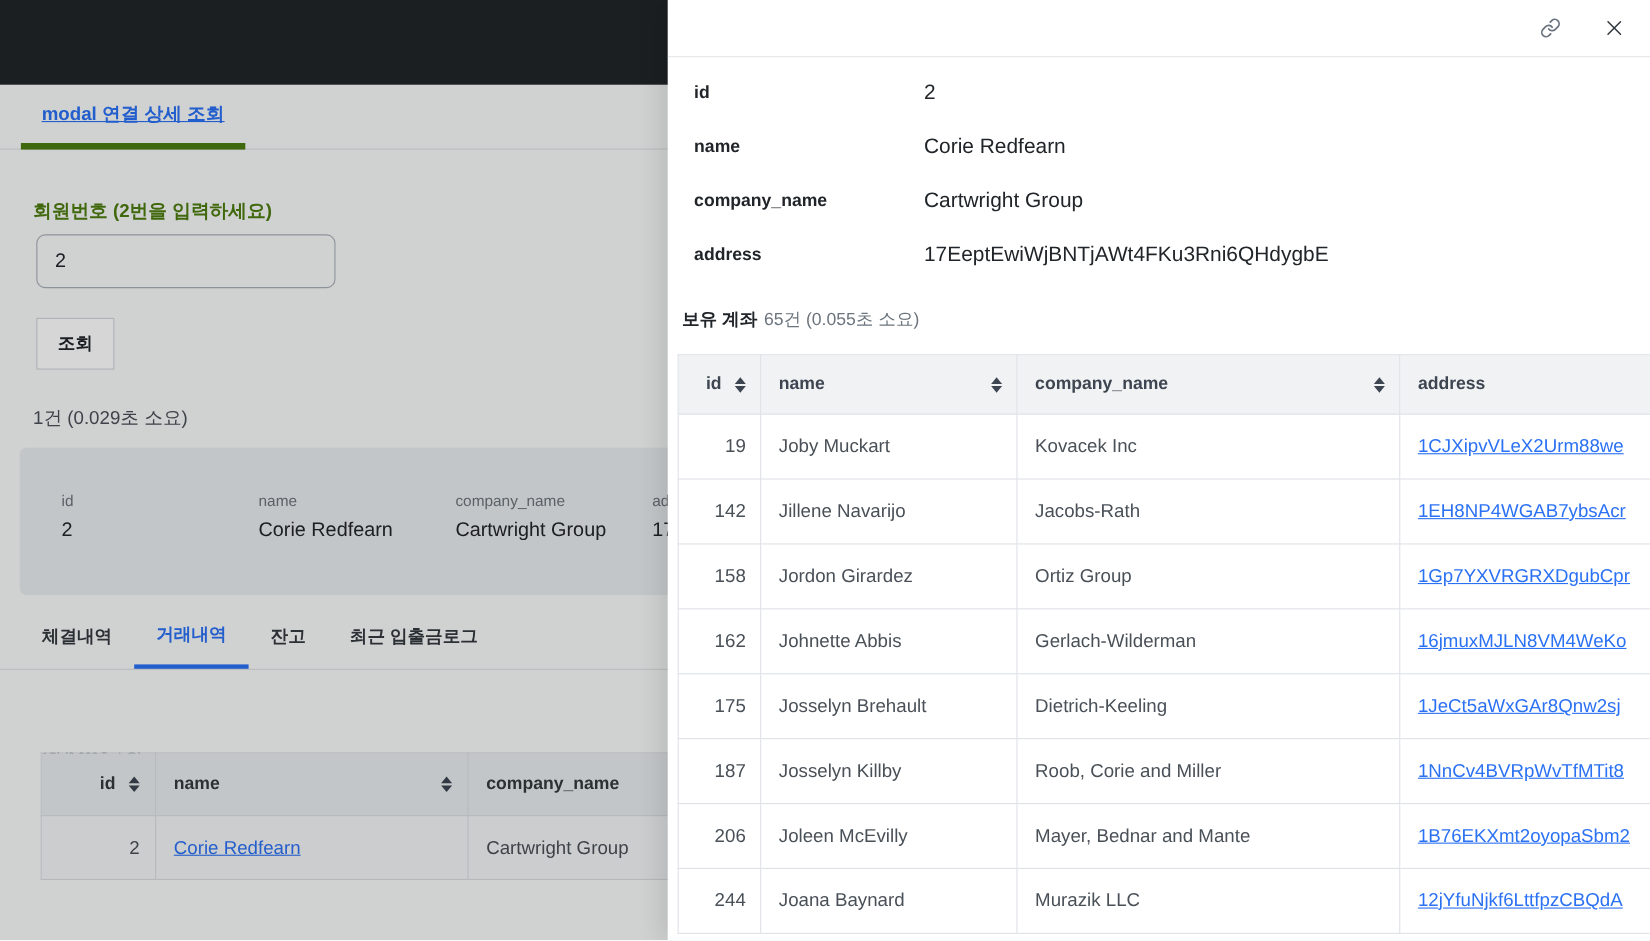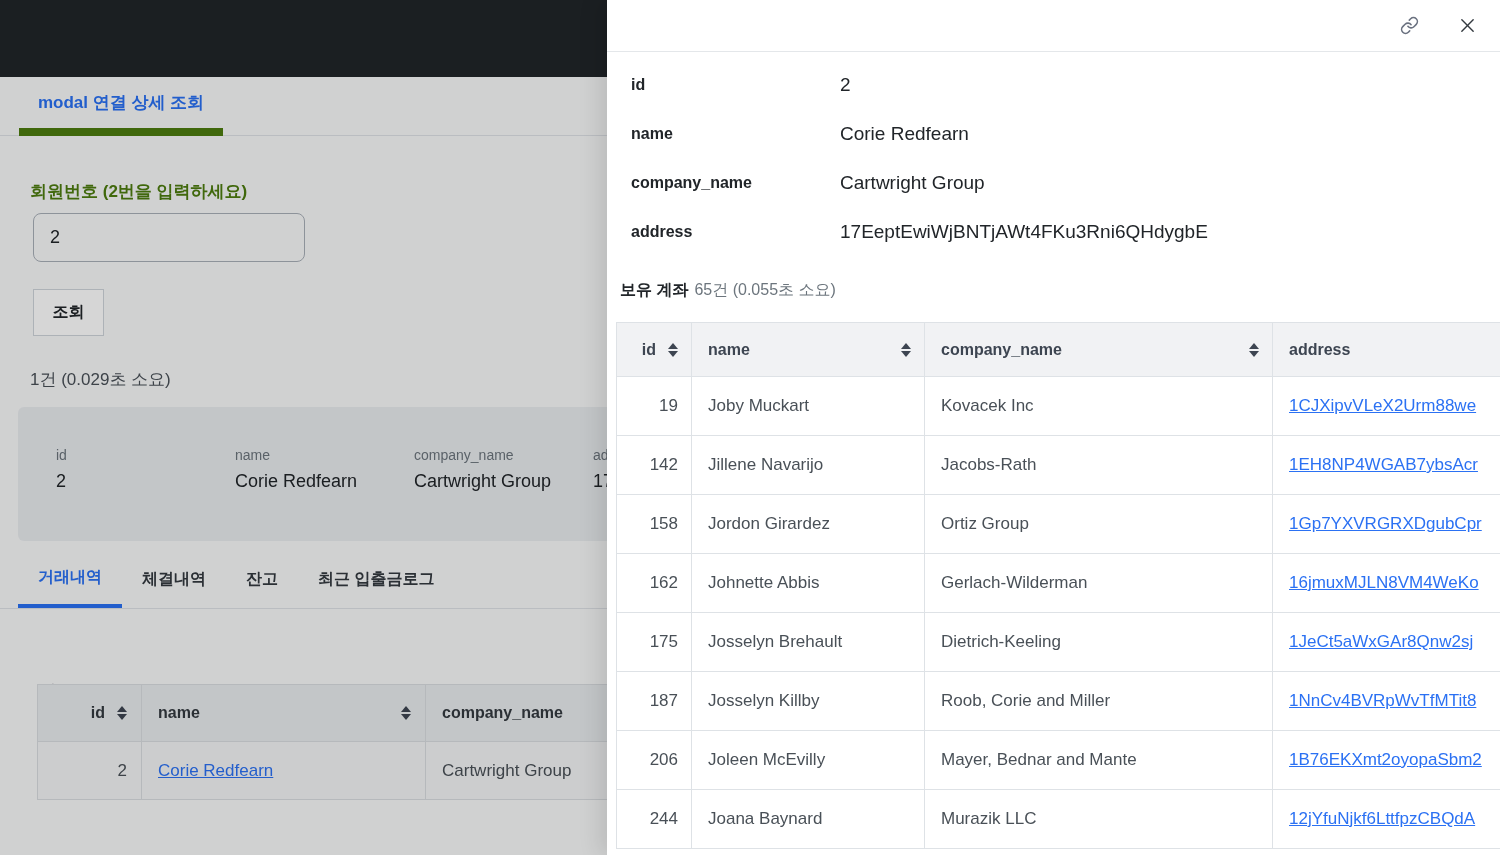--- a/index.html
+++ b/index.html
@@ -6,21 +6,21 @@
   html,body { margin:0; padding:0; }
   body { font-family:"Liberation Sans", sans-serif; }
 
   .stage { position:relative; width:1500px; height:855px; overflow:hidden; background:#f8f9fa; }
 
   
   .topbar { position:absolute; left:0; top:0; width:100%; height:77px; background:#212529; }
 
   .tabstrip1 { position:absolute; left:0; top:77px; width:100%; height:59px; border-bottom:1px solid #dee2e6; }
   .tab-main { position:absolute; left:19px; top:0; width:204px; height:59px; display:flex; align-items:center; justify-content:center;
-              color:#2970f3; font-size:17px; font-weight:700; border-bottom:8px solid #4d7c0f; }
+              color:#2970f3; font-size:17px; font-weight:700; border-bottom:6px solid #4d7c0f;text-decoration:underline; }
 
   .member-label { position:absolute; left:30px; top:180px; font-size:17px; font-weight:700; color:#4d7c0f; }
   .member-input { position:absolute; left:33px; top:213px; width:272px; height:49px; border:1px solid #a9b0b8; border-radius:8px;
                   background:transparent; padding:0 16px; font-size:18px; color:#212529; font-family:inherit; }
   .search-btn { position:absolute; left:33px; top:289px; width:71px; height:47px; border:1px solid #ced4da; border-radius:0;
                 background:#ffffff; font-size:16px; font-weight:600; color:#212529; font-family:inherit; }
 
   .count1 { position:absolute; left:30px; top:368px; font-size:17px; color:#495057; }
 
   .summary-card { position:absolute; left:18px; top:407px; width:764px; height:134px; background:#e9ecef; border-radius:6px; overflow:hidden; }
@@ -114,22 +114,22 @@
       </div>
       <div class="s-col">
         <div class="s-label">address</div>
         <div class="s-value">17EeptEwiWjBNTjAWt4FKu3Rni6QHdygbE</div>
       </div>
     </div>
   </div>
 
   <div class="tabstrip2">
     <div class="tabs2">
+      <div class="tab2">체결내역</div>
       <div class="tab2 active">거래내역</div>
-      <div class="tab2">체결내역</div>
       <div class="tab2">잔고</div>
       <div class="tab2">최근 입출금로그</div>
     </div>
   </div>
 
   <div class="count2">1건 (0.032초 소요)</div>
 
   <table class="tbl-left">
     <thead>
       <tr>

